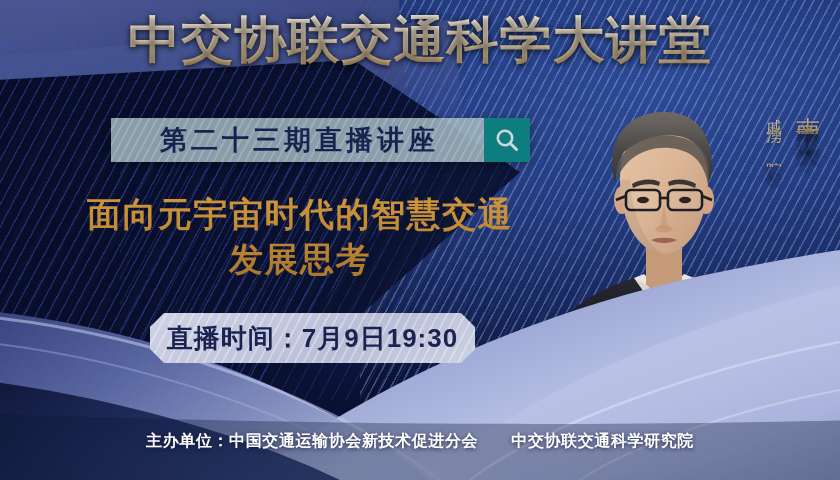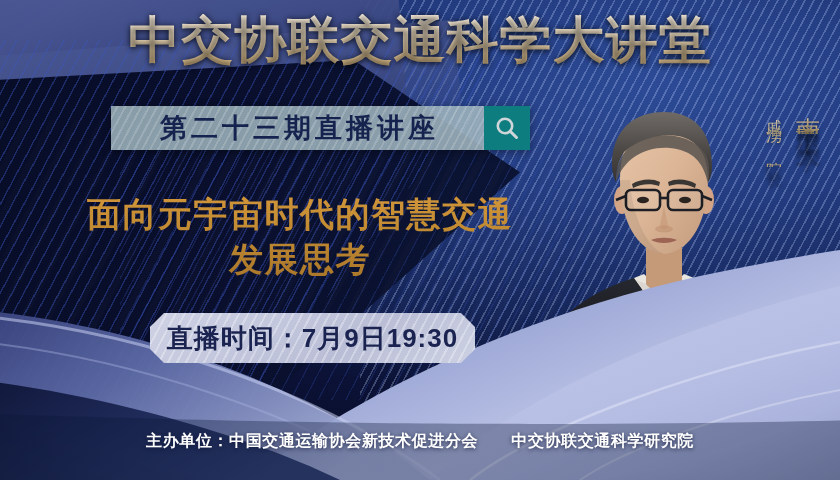--- a/index.html
+++ b/index.html
@@ -98,21 +98,21 @@
   }
   .title-shadow{
     position:absolute;left:0;right:0;top:14px;
     text-align:center;font-size:50px;font-weight:bold;letter-spacing:1px;
     line-height:1.05;color:rgba(0,0,0,.5);
     filter:blur(3px);white-space:nowrap;transform:scaleX(1.04);
   }
 
   
   .subbar{
-    position:absolute;left:111px;top:106px;
+    position:absolute;left:111px;top:118px;
     width:419px;height:44px;
     display:flex;align-items:stretch;
     box-shadow:0 2px 8px rgba(0,0,0,.35);
   }
   .subbar-text{
     flex:1;
     position:relative;
     background:linear-gradient(100deg,rgba(146,168,178,.93) 0%,rgba(150,172,182,.90) 50%,rgba(158,180,190,.88) 100%);
     display:flex;align-items:center;justify-content:center;
     overflow:hidden;

